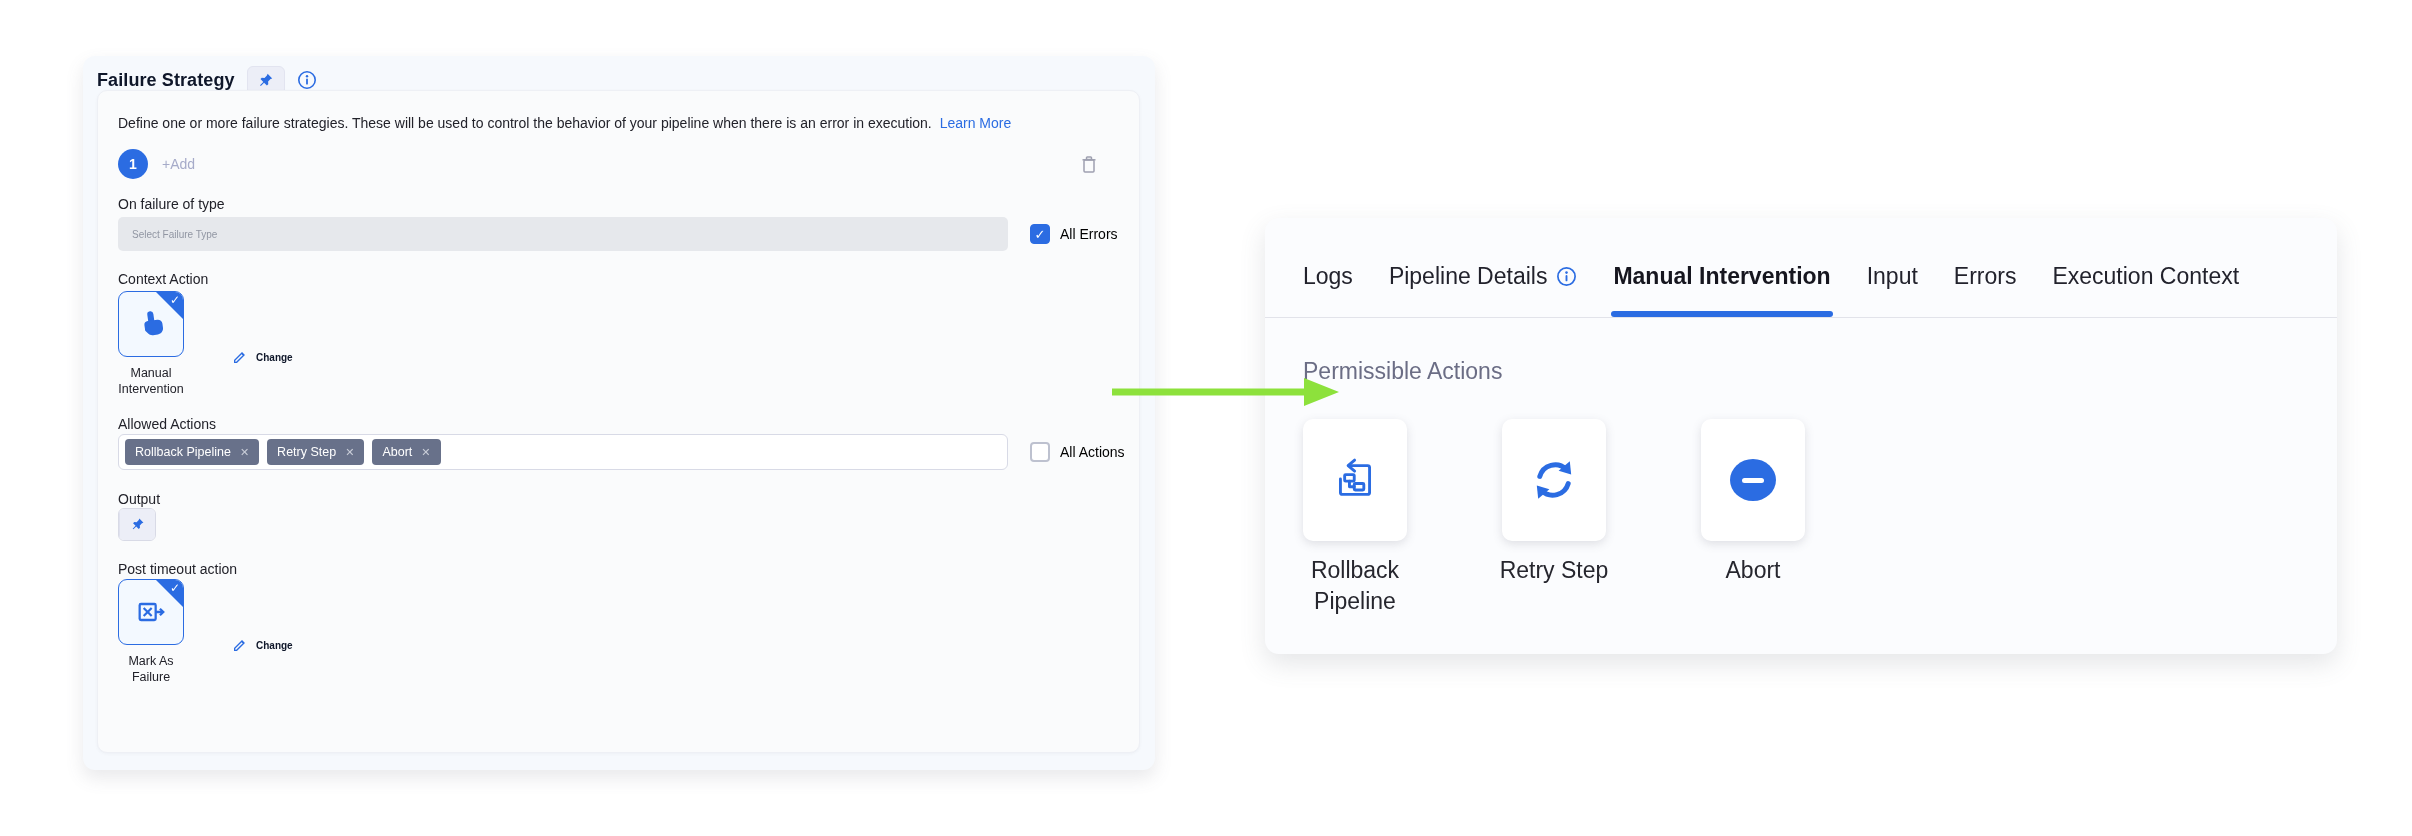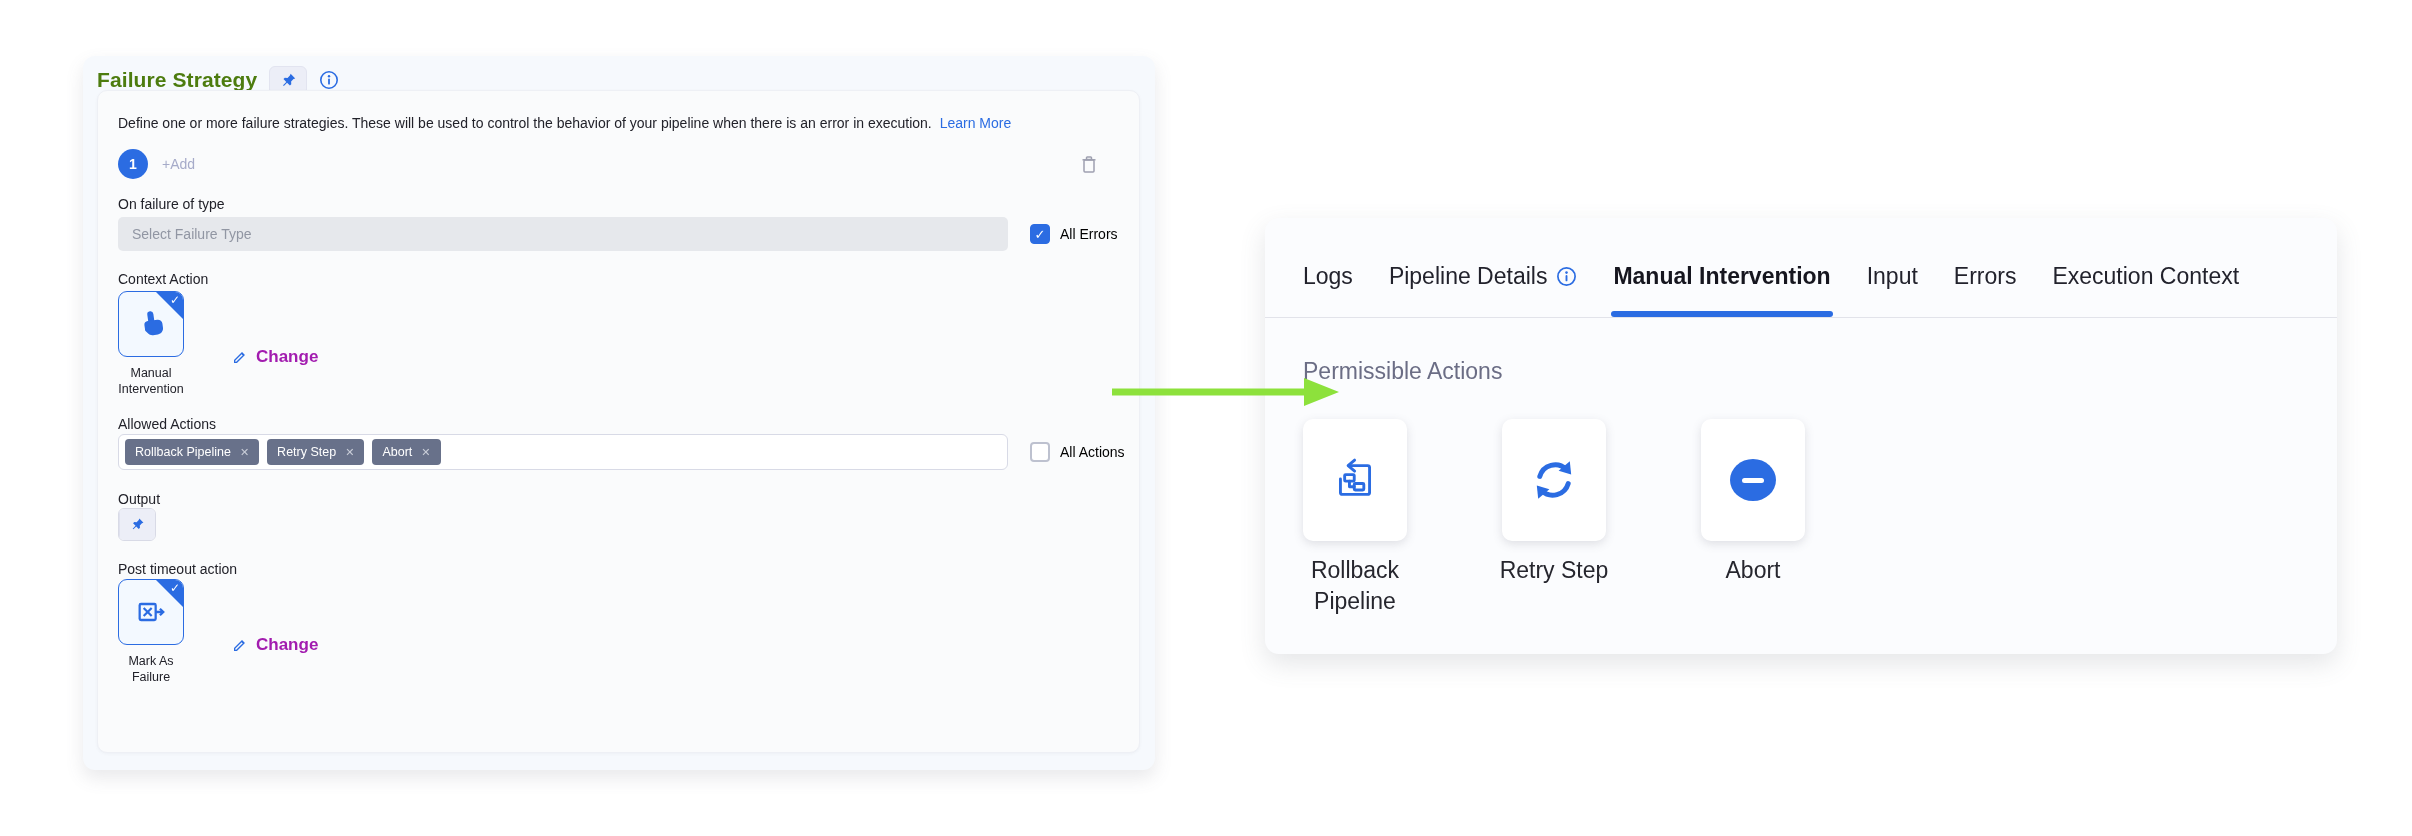--- a/index.html
+++ b/index.html
@@ -4,21 +4,21 @@
 <style>
   * { margin:0; padding:0; box-sizing:border-box; }
   html,body { width:2412px; height:836px; background:#ffffff;
     font-family:"Liberation Sans","DejaVu Sans",sans-serif; color:#24242e; }
   .stage { position:relative; width:2412px; height:836px; overflow:hidden; }
 
   
   .left-panel { position:absolute; left:83px; top:56px; width:1072px; height:714px;
     background:#f6f9fd; border-radius:12px; box-shadow:0 8px 18px rgba(96,97,112,0.14); }
   .lp-header { position:absolute; left:14px; top:8px; height:32px; display:flex; align-items:center; gap:12px; }
-  .lp-title { font-size:21px; font-weight:700; color:#4d7c0f; letter-spacing:0.1px; }
+  .lp-title { font-size:18px; font-weight:700; color:#0f172a; letter-spacing:0.1px; }
   .pin-btn { width:38px; height:29px; background:#eceef7; border:1px solid #e2e4f0;
     border-radius:6px; display:flex; align-items:center; justify-content:center; cursor:pointer; }
   .info-ring { width:20px; height:20px; display:flex; align-items:center; justify-content:center; }
 
   .inner-card { position:absolute; left:14px; top:34px; width:1043px; height:663px;
     background:#fafbfc; border:1px solid #eef0f5; border-radius:10px;
     box-shadow:0 1px 3px rgba(96,97,112,0.06); }
 
   .desc { position:absolute; left:20px; top:24px; font-size:14px; color:#22222a; white-space:nowrap; }
   .desc a { color:#2b6ce2; text-decoration:none; margin-left:4px; cursor:pointer;margin-top:40px; }
@@ -26,38 +26,38 @@
   .step-row { position:absolute; left:20px; top:58px; display:flex; align-items:center; gap:14px; }
   .step-badge { width:30px; height:30px; border-radius:50%; background:#2b6ce2; color:#fff;
     font-size:14px; font-weight:700; display:flex; align-items:center; justify-content:center; }
   .add-link { font-size:14px; color:#a6abc9; cursor:pointer; }
   .trash { position:absolute; right:40px; top:62px; cursor:pointer; }
 
   .field-label { position:absolute; left:20px; font-size:14px; color:#22222a; }
 
   .sel-row { position:absolute; left:20px; top:126px; display:flex; align-items:center; }
   .failure-select { width:890px; height:34px; background:#e6e8ec; border:none; border-radius:5px;
-    padding:0 14px; font-size:14px; font-family:inherit; color:#24242e; }
+    padding:0 14px; font-size:10px; font-family:inherit; color:#24242e; }
   .failure-select::placeholder { color:#9196a3; }
 
   .chk { width:20px; height:20px; border-radius:4px; display:flex; align-items:center;
     justify-content:center; font-size:13px; cursor:pointer; flex:none; }
   .chk.on { background:#2b6ce2; color:#fff; border:1px solid #2b6ce2; }
   .chk.off { background:#fff; color:transparent; border:2px solid #bdc1cf; }
   .chk-label { font-size:14px; color:#000000; margin-left:10px; }
 
   .thumb { width:66px; height:66px; background:#f3f9ff; border:1.6px solid #2b6ce2; border-radius:9px;
     position:relative; display:flex; align-items:center; justify-content:center; cursor:pointer; overflow:hidden; }
   .thumb .corner { position:absolute; top:0; right:0; width:0; height:0;
     border-top:27px solid #2b6ce2; border-left:27px solid transparent; }
   .thumb .tick { position:absolute; top:1px; right:3px; color:#fff; font-size:12px; font-weight:700; }
   .thumb-caption { width:86px; margin-top:8px; text-align:center; font-size:12.5px; line-height:16px;
     color:#22222a; }
-  .change-link { display:flex; align-items:center; gap:8px; font-size:17px; font-weight:700;
-    color:#a21caf; cursor:pointer; }
+  .change-link { display:flex; align-items:center; gap:8px; font-size:10px; font-weight:700;
+    color:#0f172a; cursor:pointer; }
 
   .perform-wrap { position:absolute; left:20px; top:200px; display:flex; }
   .perform-col { display:flex; flex-direction:column; align-items:center; width:86px; margin-left:-10px; }
   .perform-wrap .change-link, .post-wrap .change-link { margin-left:38px; margin-top:26px; }
 
   .tags-row { position:absolute; left:20px; top:343px; display:flex; align-items:center; }
   .tags-box { width:890px; height:36px; background:#fff; border:1px solid #d8dae6; border-radius:6px;
     display:flex; align-items:center; gap:8px; padding:0 6px; }
   .tag { height:26px; background:#68718a; border-radius:4px; color:#fff; font-size:12.5px;
     display:flex; align-items:center; gap:9px; padding:0 10px; }

